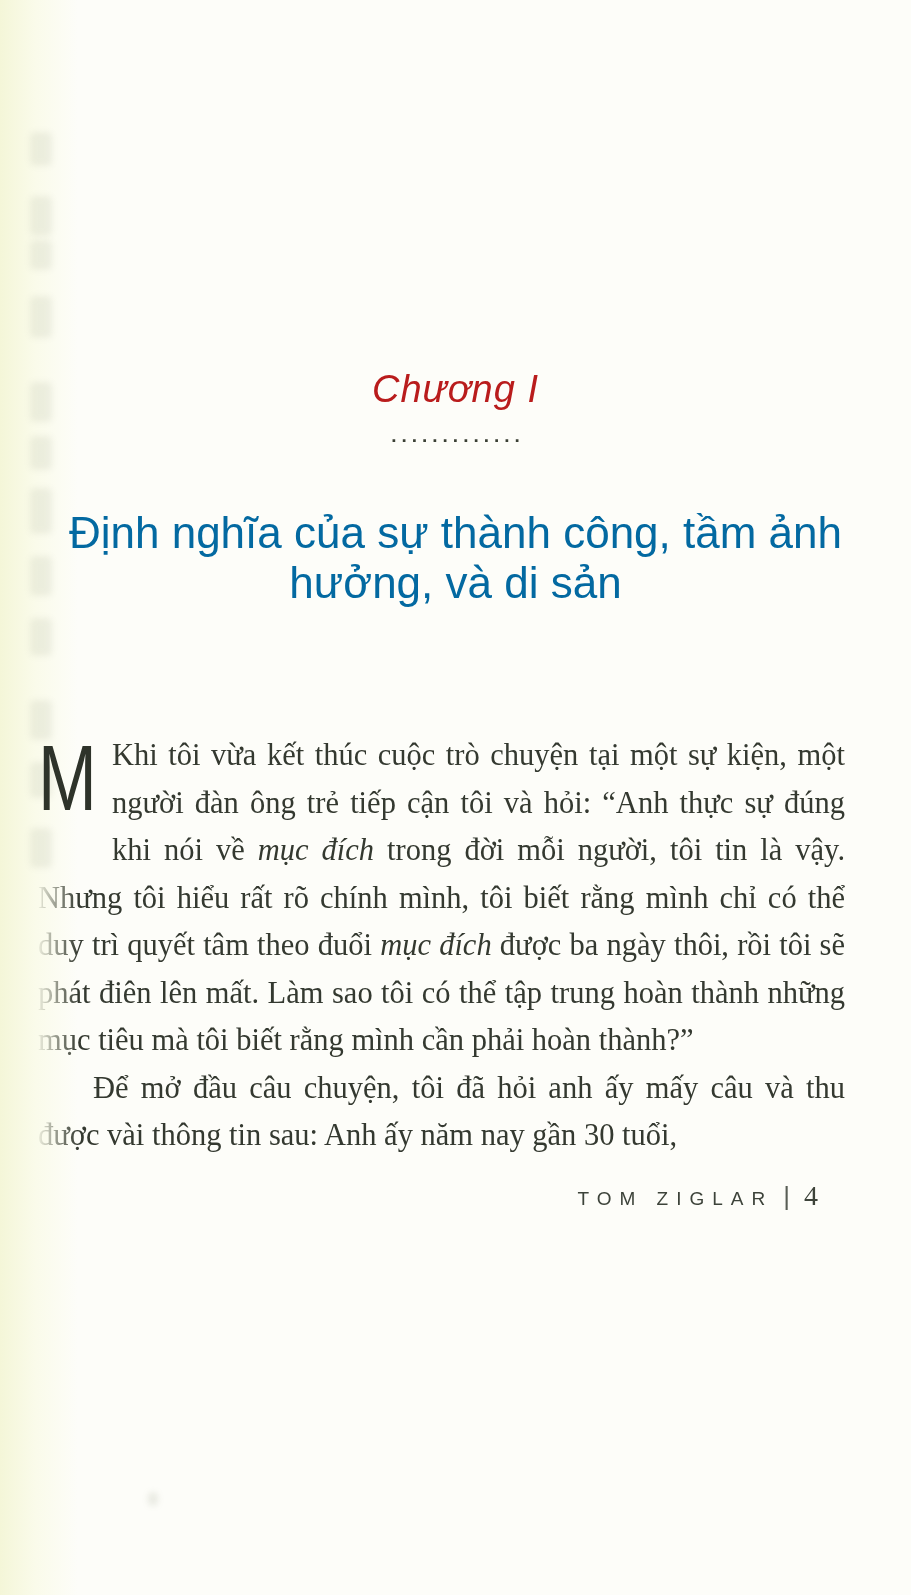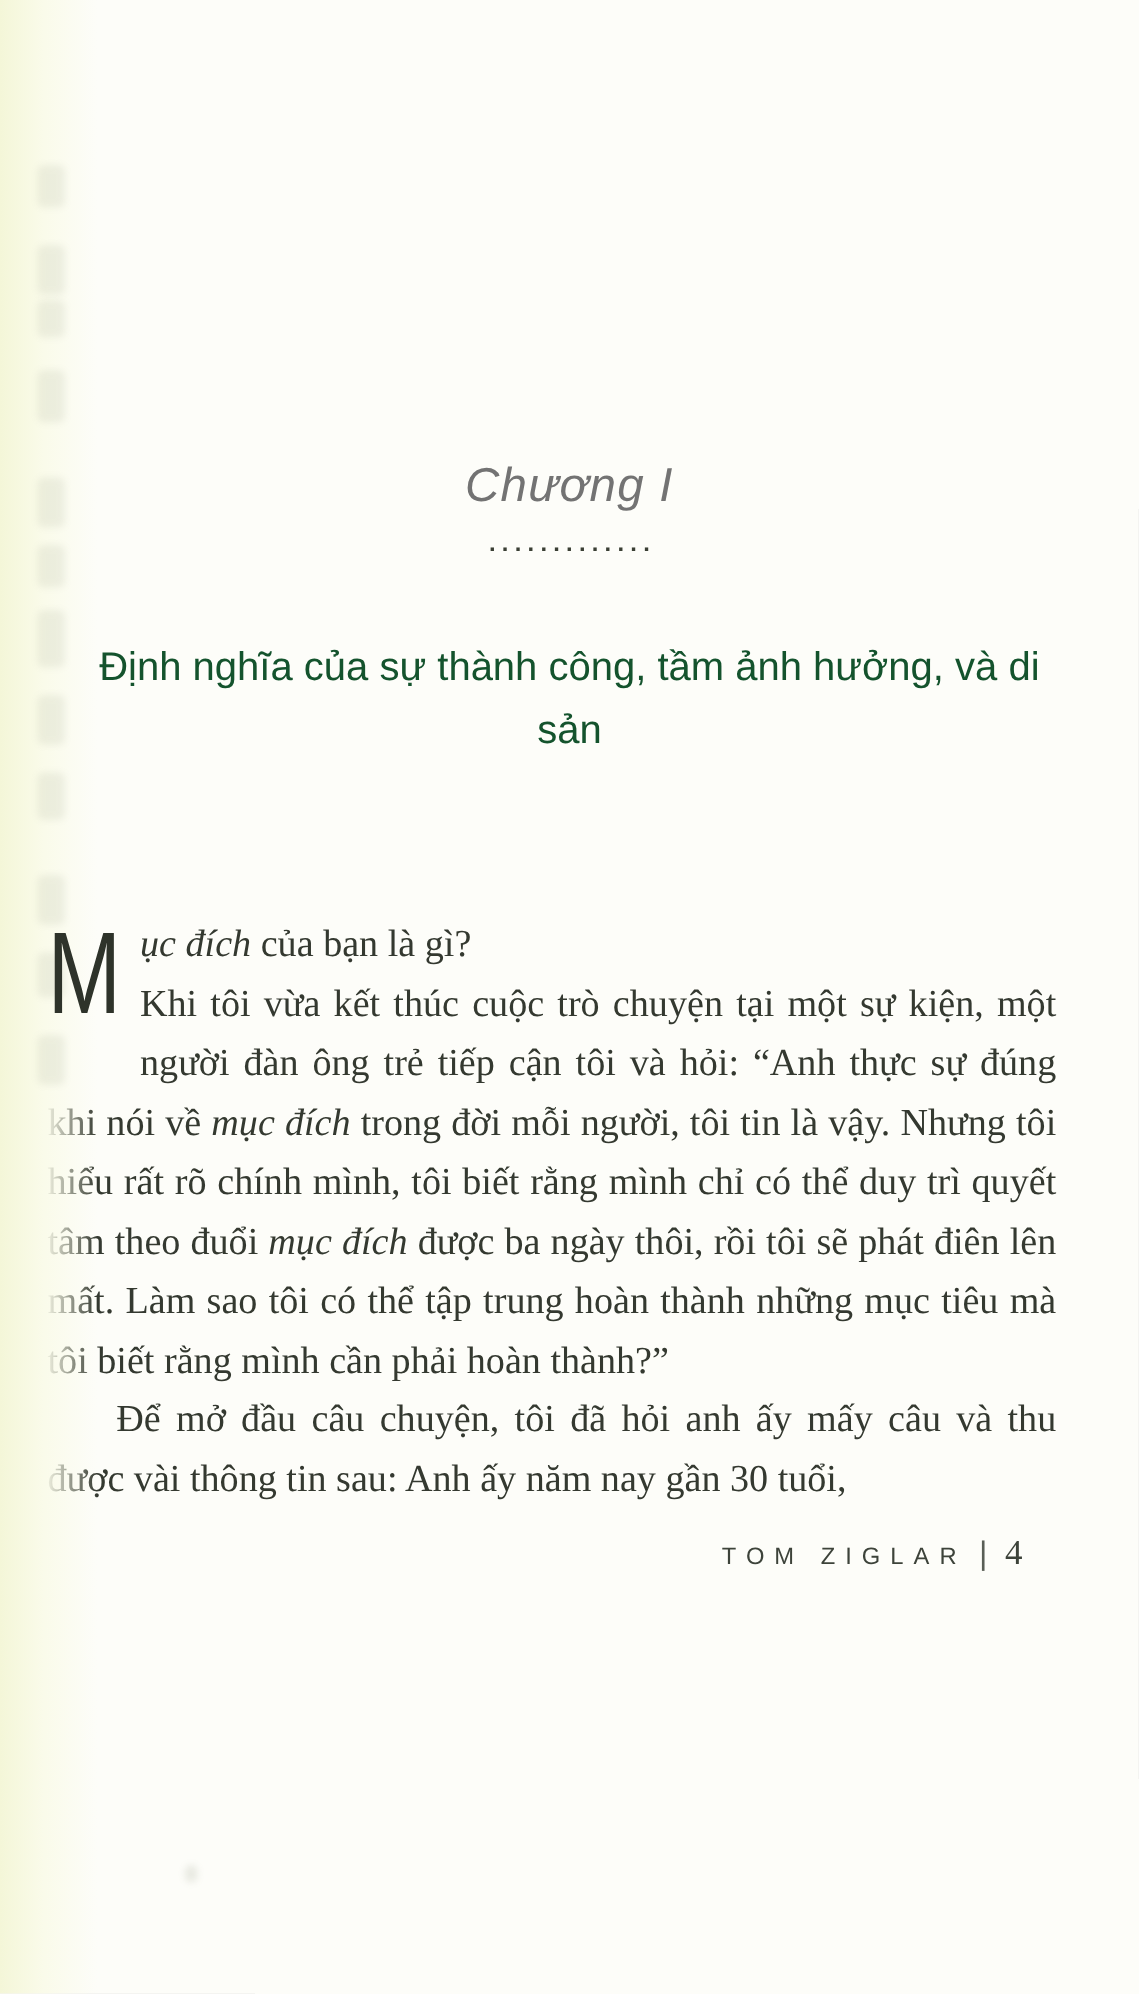--- a/index.html
+++ b/index.html
@@ -23,41 +23,41 @@
   .bleed span{
     position:absolute;left:30px;width:22px;display:block;
     background:#8f957c;opacity:0.13;border-radius:5px;filter:blur(3px);
   }
   .bleed .bm13{left:148px;width:10px;opacity:0.18;}
 
   .chapter-head{position:relative;padding-top:366px;text-align:center;}
   .chapter-label{
     font-family:"Liberation Sans", sans-serif;
     font-style:italic;font-size:38px;line-height:46px;
-    color:#737373;letter-spacing:1px;
+    color:#b91c1c;letter-spacing:1px;
   }
   .dots{
     margin-top:14px;
     font-family:"Liberation Sans", sans-serif;
     font-size:19px;font-weight:700;letter-spacing:5px;
     color:#3a3f34;line-height:20px;
     text-indent:5px;
   }
   .title{
     margin:22px 10px 0 10px;
     font-family:"Liberation Sans", sans-serif;
     font-weight:700;font-size:57px;line-height:72px;
     letter-spacing:-1px;color:#23271f;white-space:nowrap;
   }
   .title i{font-style:italic;padding-right:6px;}
   .subtitle{
     margin:62px auto 0 auto;max-width:812px;
     font-family:"Liberation Sans", sans-serif;
-    font-weight:400;font-size:32px;line-height:50px;
-    color:#14532d;
+    font-weight:400;font-size:44px;line-height:50px;
+    color:#0369a1;
   }
 
   .body-text{
     margin:124px 66px 0 38px;
     font-size:30.5px;line-height:47.5px;
     text-align:justify;color:#343930;
   }
   .body-text p{margin:0;padding:0;}
   .dropcap{
     float:left;
@@ -111,21 +111,21 @@
     <span class="bm13" style="top:1492px;height:14px"></span>
   </div>
 
   <header class="chapter-head">
     <div class="chapter-label">Chương I</div>
     <div class="dots">.............</div>
     <h2 class="subtitle">Định nghĩa của sự thành công, tầm ảnh hưởng, và di sản</h2>
   </header>
 
   <main class="body-text">
-    <p><span class="dropcap">M</span><span><i>ục đích</i><span> của bạn là gì?</span></span></p>
+    <p><span class="dropcap">M</span></p>
     <p><span>Khi tôi vừa kết thúc cuộc trò chuyện tại một sự kiện, một người đàn ông trẻ tiếp cận tôi và hỏi: “Anh thực sự đúng khi nói về </span><i>mục đích</i><span> trong đời mỗi người, tôi tin là vậy. Nhưng tôi hiểu rất rõ chính mình, tôi biết rằng mình chỉ có thể duy trì quyết tâm theo đuổi </span><i>mục đích</i><span> được ba ngày thôi, rồi tôi sẽ phát điên lên mất. Làm sao tôi có thể tập trung hoàn thành những mục tiêu mà tôi biết rằng mình cần phải hoàn thành?”</span></p>
     <p class="p-indent">Để mở đầu câu chuyện, tôi đã hỏi anh ấy mấy câu và thu được vài thông tin sau: Anh ấy năm nay gần 30 tuổi,</p>
   </main>
 
   <footer class="page-footer">
     <span class="footer-author">TOM ZIGLAR</span><span class="footer-sep">|</span><span class="footer-num">4</span>
   </footer>
 
 </div>
 

